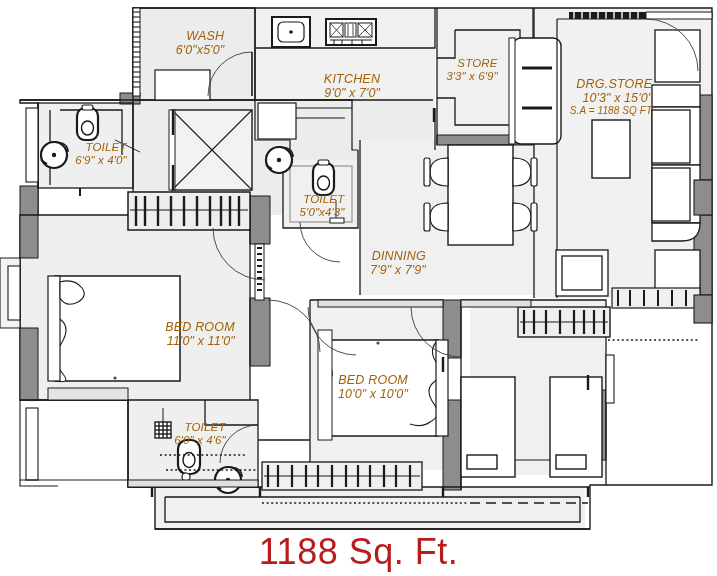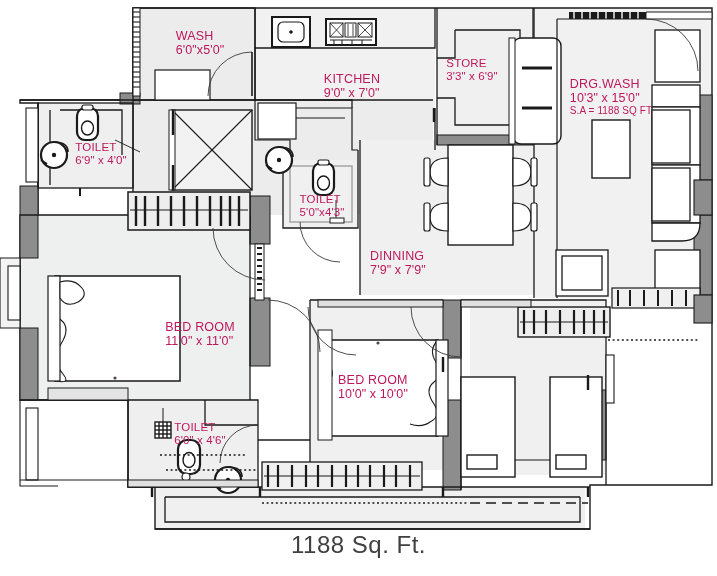--- a/index.html
+++ b/index.html
@@ -1,26 +1,26 @@
 <!DOCTYPE html>
 <html><head>
 <meta charset="utf-8">
 <style>
   html,body{margin:0;padding:0;background:#ffffff;}
   body{font-family:"Liberation Sans",sans-serif;}
   #plan-root{position:relative;width:717px;height:576px;background:#ffffff;overflow:hidden;}
   #plan-svg{position:absolute;left:0;top:0;width:717px;height:576px;display:block;}
-  .lbl{position:absolute;text-align:left;color:#be185d;line-height:1.12;
-       font-family:"Liberation Sans",sans-serif;white-space:nowrap;}
+  .lbl{position:absolute;text-align:right;color:#a16207;line-height:1.12;
+       font-family:"Liberation Sans",sans-serif;white-space:nowrap;font-style:italic;}
   .lbl .ln1{display:block;font-size:12.5px;letter-spacing:.2px;}
   .lbl .ln2{display:block;font-size:12.5px;letter-spacing:.1px;}
   .lbl .ln3{display:block;font-size:10px;letter-spacing:.1px;}
   .lbl.sm .ln1,.lbl.sm .ln2{font-size:11.5px;}
   #footer-title{position:absolute;left:0;top:531px;width:717px;text-align:center;
-      font-size:24px;color:#404040;font-family:"Liberation Sans",sans-serif;letter-spacing:.5px;}
+      font-size:36px;color:#b91c1c;font-family:"Liberation Sans",sans-serif;letter-spacing:.5px;}
 </style>
 </head>
 <body>
 
 <div id="plan-root">
 
   <svg id="plan-svg" viewBox="0 0 717 576">
     <defs>
       <pattern id="hatchDiag" width="6" height="6" patternUnits="userSpaceOnUse" patternTransform="rotate(45)">
         <rect width="6" height="6" fill="#ebecec"></rect>
@@ -509,21 +509,21 @@
     <span class="ln1">KITCHEN</span>
     <span class="ln2">9'0" x 7'0"</span>
   </div>
 
   <div class="lbl sm" style="left:472px;top:57px;transform:translateX(-50%)">
     <span class="ln1">STORE</span>
     <span class="ln2">3'3" x 6'9"</span>
   </div>
 
   <div class="lbl" style="left:611px;top:77px;transform:translateX(-50%)">
-    <span class="ln1">DRG.WASH</span>
+    <span class="ln1">DRG.STORE</span>
     <span class="ln2">10'3" x 15'0"</span>
     <span class="ln3">S.A  = 1188 SQ FT</span>
   </div>
 
   <div class="lbl sm" style="left:101px;top:141px;transform:translateX(-50%)">
     <span class="ln1">TOILET</span>
     <span class="ln2">6'9" x 4'0"</span>
   </div>
 
   <div class="lbl sm" style="left:322px;top:193px;transform:translateX(-50%)">

